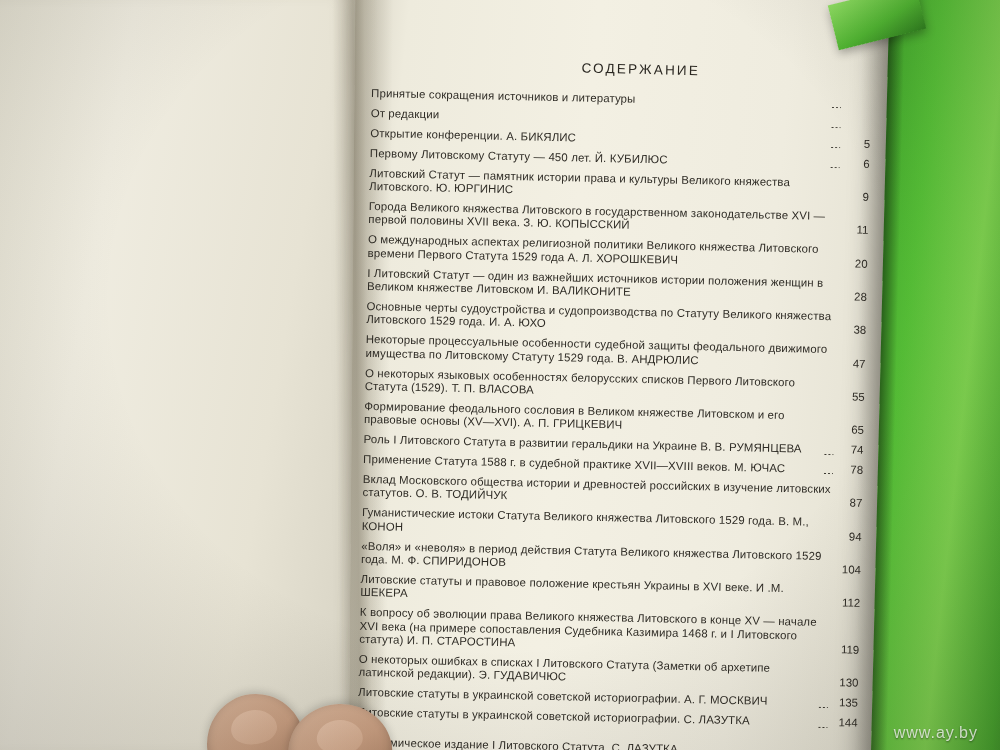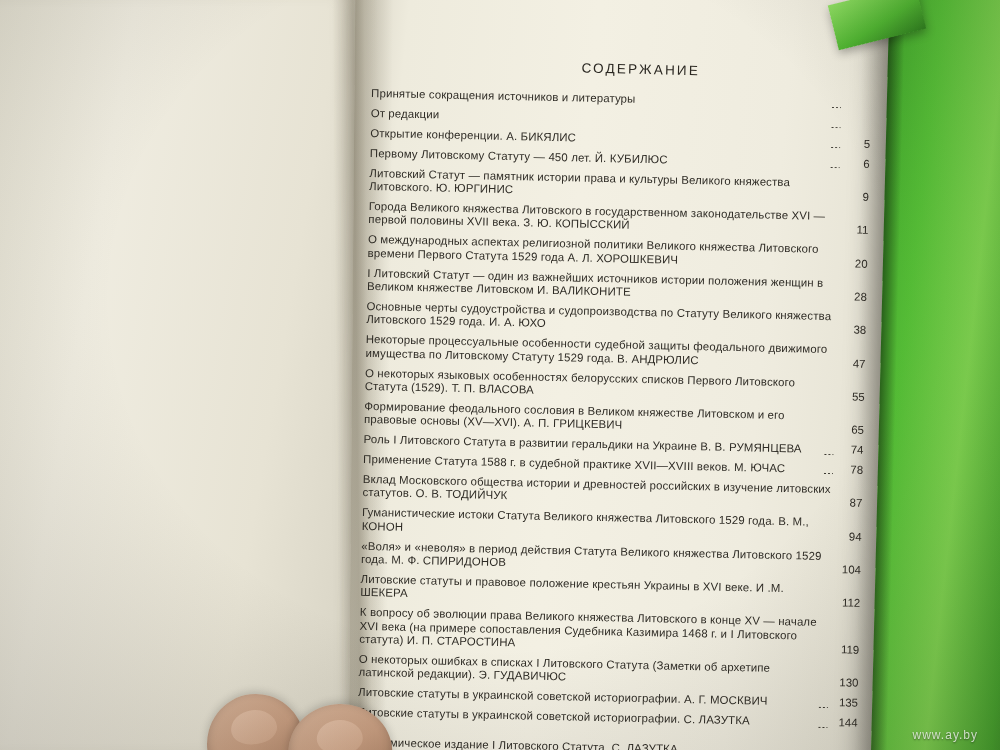--- a/index.html
+++ b/index.html
@@ -191,21 +191,21 @@
     border-radius: 50% 50% 45% 45% / 55% 55% 45% 45%;
     background: linear-gradient(150deg, #e6c5ad 0%, #d2a98c 100%);
     opacity: 0.75;
   }
 
   
   .watermark {
     position: absolute;
     right: 22px;
     bottom: 8px;
-    font-size: 12px;
+    font-size: 16px;
     letter-spacing: 1px;
     color: rgba(255,255,255,0.72);
     text-shadow: 0 1px 2px rgba(0,0,0,0.45);
     font-family: "Liberation Sans", sans-serif;
   }
 
   
   .vignette {
     position: absolute;
     inset: 0;

